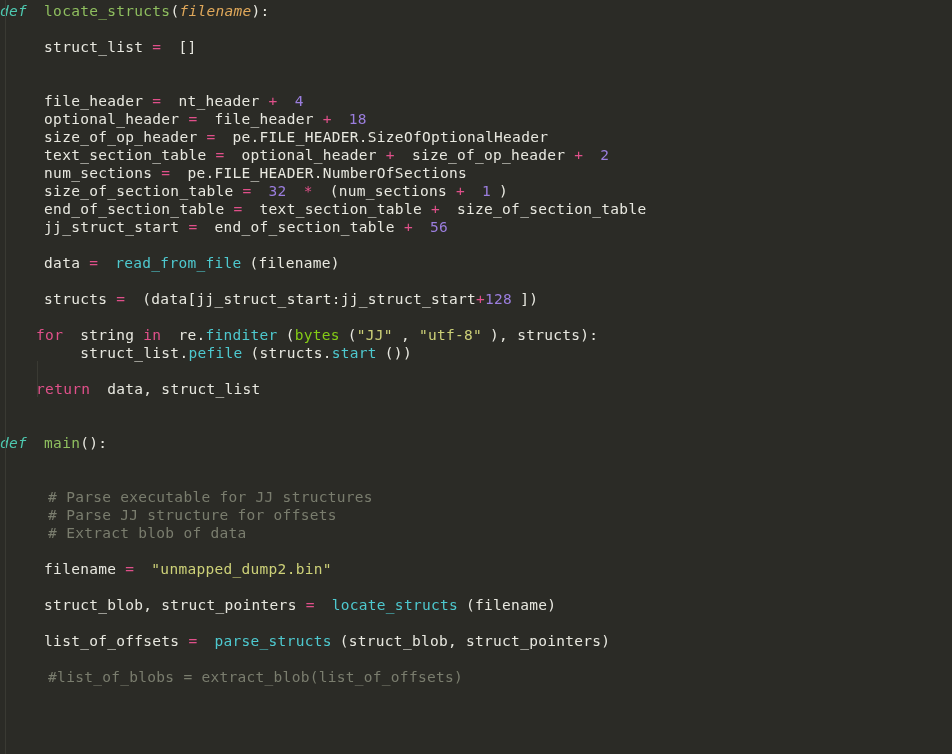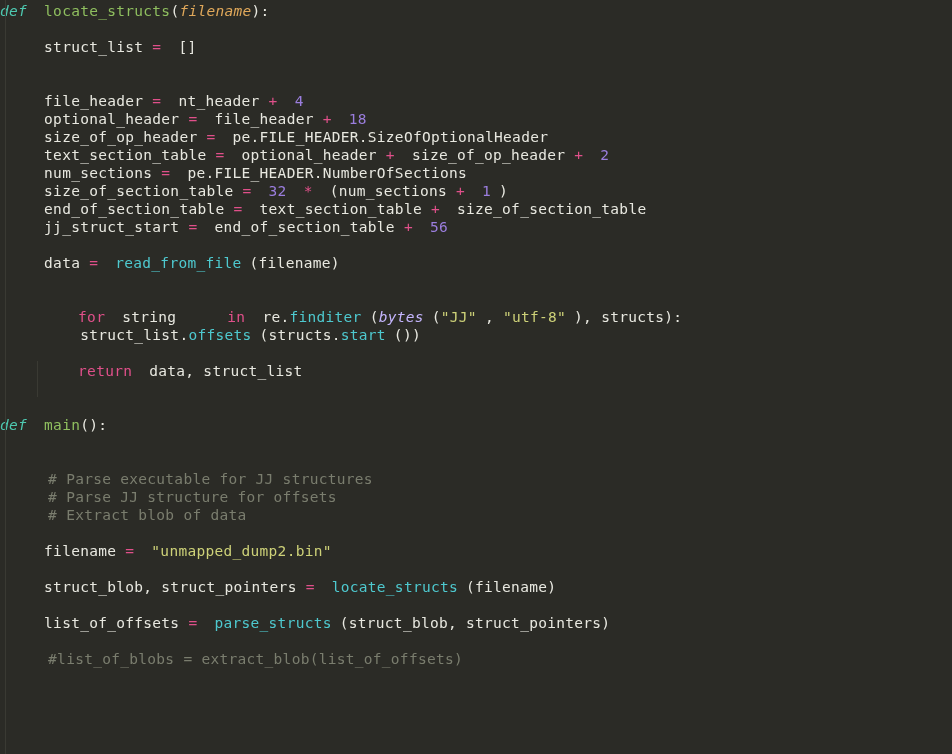--- a/index.html
+++ b/index.html
@@ -40,25 +40,25 @@
     display: inline-block;
   }
   
   .guide {
     position: absolute;
     width: 1px;
     background: #3a3a33;
   }
   
   .kw-def      { color: #4ec9b0; font-style: italic; }
-  .kw-ctrl     { color: #e0508a; margin-left: 42px; }
+  .kw-ctrl     { color: #e0508a; }
   .fn-def      { color: #8fbf5f; }
   .fn-call     { color: #4ec9cf; }
   .param       { color: #e0a85a; font-style: italic; }
-  .builtin     { color: #c4b5fd; font-style: italic; }
+  .builtin     { color: #84cc16; }
   .num         { color: #9b7ede; }
   .op          { color: #e0508a; }
   .str         { color: #cdd178; }
   .cmt         { color: #7a7d6e; margin-left: 12px; }
   .plain       { color: #e8e8e0; margin-left: 8px; }
   .punc        { color: #e8e8e0; }
 </style>
 </head>
 <body>
 
@@ -73,23 +73,24 @@
       <div class="line"><span class="ind">    </span><span class="plain">optional_header </span><span class="op">=</span><span class="plain"> file_header </span><span class="op">+</span><span class="plain"> </span><span class="num">18</span></div>
       <div class="line"><span class="ind">    </span><span class="plain">size_of_op_header </span><span class="op">=</span><span class="plain"> pe.FILE_HEADER.SizeOfOptionalHeader</span></div>
       <div class="line"><span class="ind">    </span><span class="plain">text_section_table </span><span class="op">=</span><span class="plain"> optional_header </span><span class="op">+</span><span class="plain"> size_of_op_header </span><span class="op">+</span><span class="plain"> </span><span class="num">2</span></div>
       <div class="line"><span class="ind">    </span><span class="plain">num_sections </span><span class="op">=</span><span class="plain"> pe.FILE_HEADER.NumberOfSections</span></div>
       <div class="line"><span class="ind">    </span><span class="plain">size_of_section_table </span><span class="op">=</span><span class="plain"> </span><span class="num">32</span><span class="plain"> </span><span class="op">*</span><span class="plain"> (num_sections </span><span class="op">+</span><span class="plain"> </span><span class="num">1</span><span class="plain">)</span></div>
       <div class="line"><span class="ind">    </span><span class="plain">end_of_section_table </span><span class="op">=</span><span class="plain"> text_section_table </span><span class="op">+</span><span class="plain"> size_of_section_table</span></div>
       <div class="line"><span class="ind">    </span><span class="plain">jj_struct_start </span><span class="op">=</span><span class="plain"> end_of_section_table </span><span class="op">+</span><span class="plain"> </span><span class="num">56</span></div>
       <div class="line">&nbsp;</div>
       <div class="line"><span class="ind">    </span><span class="plain">data </span><span class="op">=</span><span class="plain"> </span><span class="fn-call">read_from_file</span><span class="plain">(filename)</span></div>
       <div class="line">&nbsp;</div>
+      <div class="line"><span class="ind">    </span><span class="plain">structs </span><span class="op">=</span><span class="plain"> (data[jj_struct_start:jj_struct_start</span><span class="op">+</span><span class="num">128</span><span class="plain">])</span></div>
       <div class="line">&nbsp;</div>
       <div class="line"><span class="ind">    </span><span class="kw-ctrl">for</span><span class="plain"> string </span><span class="kw-ctrl">in</span><span class="plain"> re.</span><span class="fn-call">finditer</span><span class="plain">(</span><span class="builtin">bytes</span><span class="plain">(</span><span class="str">"JJ"</span><span class="plain">, </span><span class="str">"utf-8"</span><span class="plain">), structs):</span></div>
-      <div class="line"><span class="ind">        </span><span class="plain">struct_list.</span><span class="fn-call">offsets</span><span class="plain">(structs.</span><span class="fn-call">start</span><span class="plain">())</span></div>
+      <div class="line"><span class="ind">        </span><span class="plain">struct_list.</span><span class="fn-call">pefile</span><span class="plain">(structs.</span><span class="fn-call">start</span><span class="plain">())</span></div>
       <div class="line">&nbsp;</div>
       <div class="line"><span class="ind">    </span><span class="kw-ctrl">return</span><span class="plain"> data, struct_list</span></div>
       <div class="line">&nbsp;</div>
       <div class="line">&nbsp;</div>
       <div class="line"><span class="kw-def">def</span><span class="plain"> </span><span class="fn-def">main</span><span class="punc">():</span></div>
       <div class="line">&nbsp;</div>
       <div class="line">&nbsp;</div>
       <div class="line"><span class="ind">    </span><span class="cmt"># Parse executable for JJ structures</span></div>
       <div class="line"><span class="ind">    </span><span class="cmt"># Parse JJ structure for offsets</span></div>
       <div class="line"><span class="ind">    </span><span class="cmt"># Extract blob of data</span></div>

